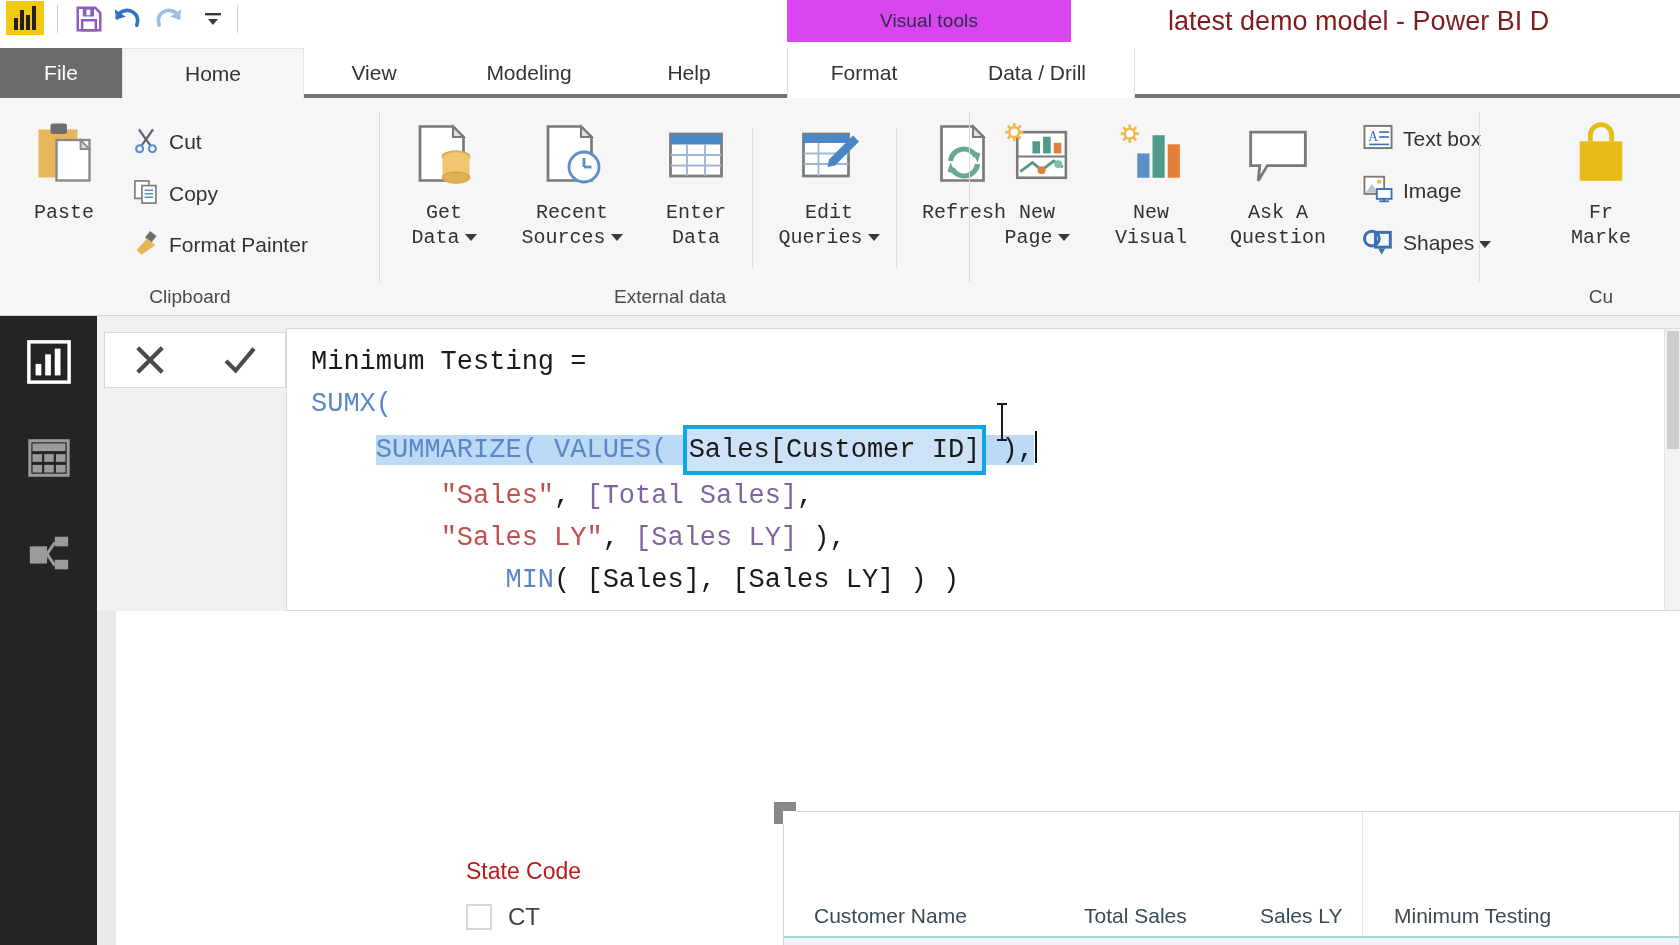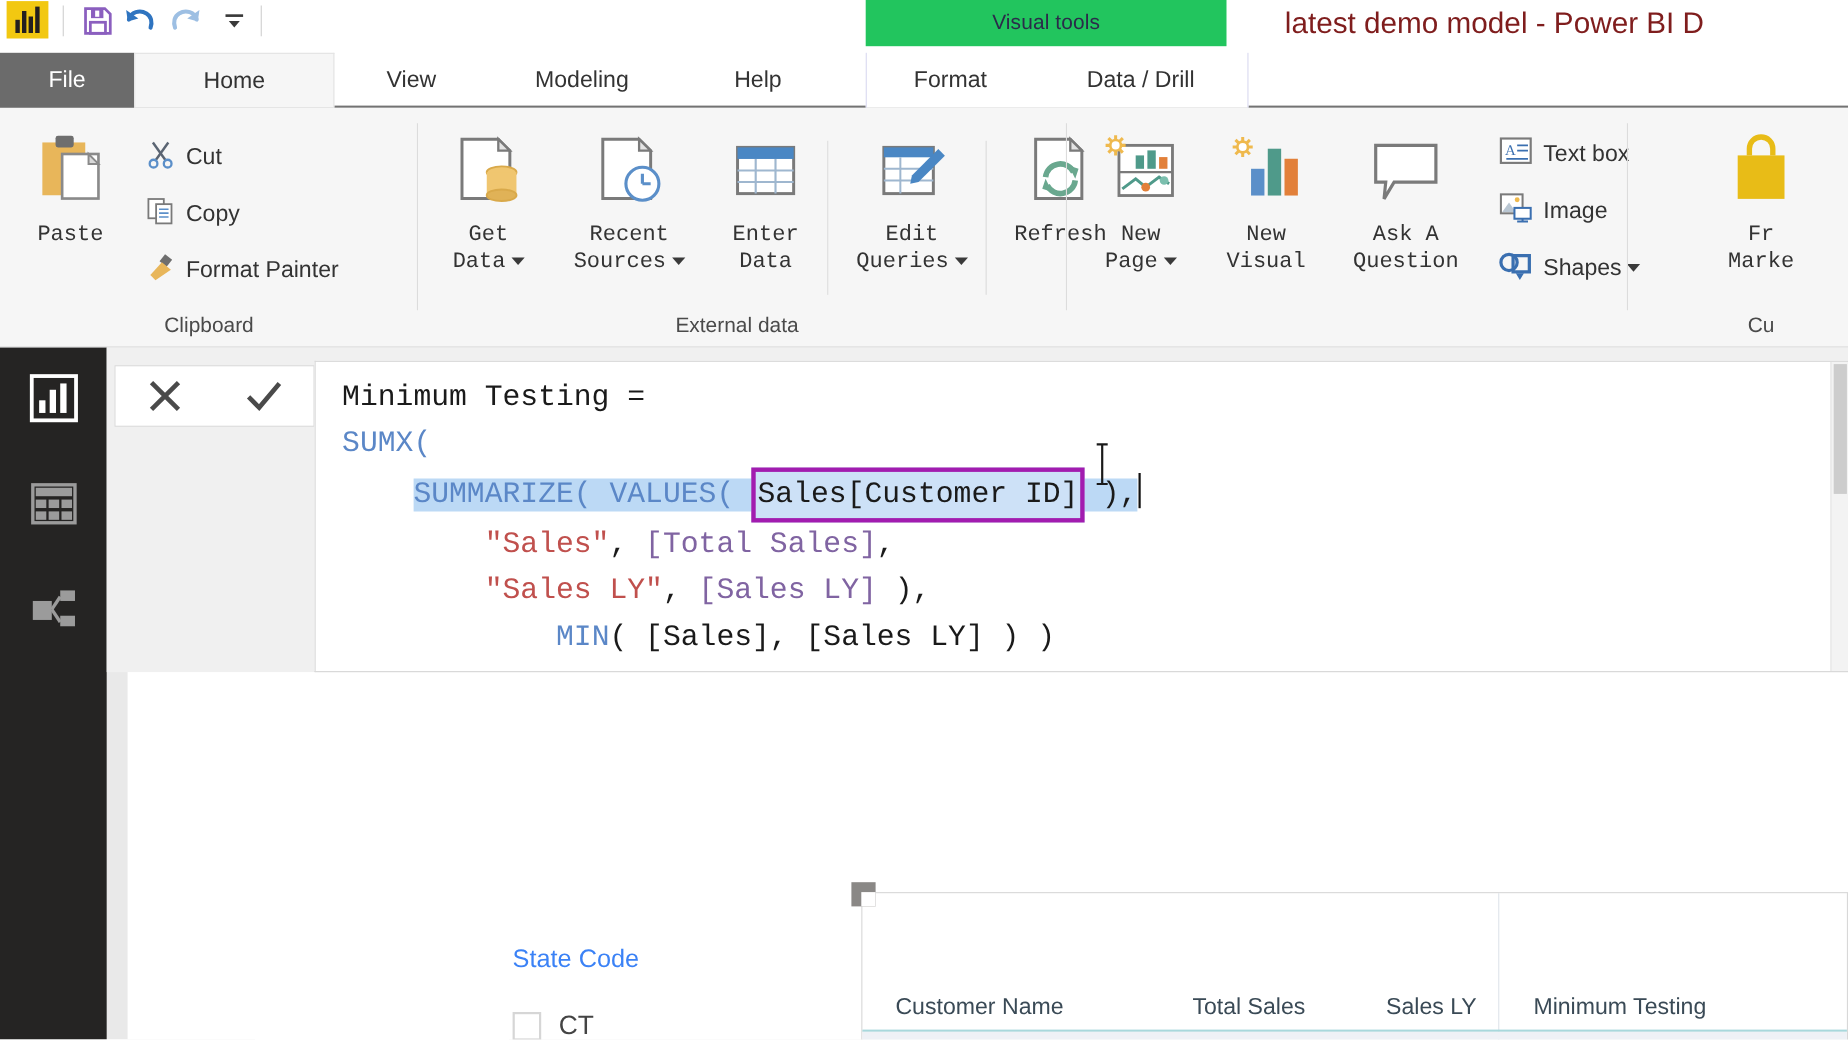--- a/index.html
+++ b/index.html
@@ -32,36 +32,36 @@
     position: absolute; top: 5px; width: 1px; height: 28px; background: #cfcfcf;
   }
   .qat-btn {
     position: absolute; top: 2px; height: 34px; width: 34px;
     display: flex; align-items: center; justify-content: center;
     cursor: default;
   }
   .qat-btn svg { display: block; }
 
   .ctx-tab-banner {
-    position: absolute; top: 0px; left: 787px; width: 328px; height: 42px;
-    background: #22c55e; color: #2b2b4a;
+    position: absolute; top: 0px; left: 787px; width: 284px; height: 42px;
+    background: #d946ef; color: #2b2b4a;
     display: flex; align-items: center; justify-content: center;
     font-size: 19px; letter-spacing: .1px;
   }
   .win-title {
     position: absolute; top: 0; left: 1168px; height: 42px;
     display: flex; align-items: center;
     font-size: 27px; color: #7f1d1d; white-space: nowrap;
   }
 
   
   .tabstrip {
     position: absolute; left: 0; top: 48px; width: 1680px; height: 50px;
     background: #ffffff;
-    border-bottom: 2px solid #737373;
+    border-bottom: 4px solid #737373;
   }
   .tab {
     position: absolute; top: 0; height: 50px;
     display: flex; align-items: center; justify-content: center;
     font-size: 21px; color: #333; white-space: nowrap;
     cursor: default;
   }
   .tab.file { background: #6b6b6b; color: #ffffff; }
   .tab.active {
     background: #f6f6f6;
@@ -127,21 +127,21 @@
     background: #ffffff;
   }
   .report-title {
     position: absolute; left: 52px; top: 108px;
     font-size: 58px; font-weight: bold; color: #252423;
     white-space: nowrap; letter-spacing: -0.5px;
   }
 
   
   .slicer { position: absolute; left: 350px; top: 430px; }
-  .slicer-title { font-size: 23px; color: #3b82f6; margin-bottom: 34px; }
+  .slicer-title { font-size: 23px; color: #b91c1c; margin-bottom: 18px; }
   .slicer-row { display: flex; align-items: center; gap: 16px; margin-bottom: 16px; cursor: default; }
   .chk { width: 26px; height: 26px; border: 2px solid #d6d6d6; background: #fff; }
   .slicer-row .lbl { font-size: 24px; color: #444; }
 
   
   .tablevis {
     position: absolute; left: 667px; top: 383px; width: 897px; height: 270px;
     background: #ffffff; border: 1px solid #d8d8d8;
   }
   .vis-handle {
@@ -190,21 +190,21 @@
     white-space: pre;
   }
   .tok-fn   { color: #5b87c7; }
   .tok-str  { color: #c0504d; }
   .tok-meas { color: #8064a2; }
   .tok-plain{ color: #1a1a1a; }
   .sel-hl   { background: #bcd9f5; }
   .intelli-box {
     display: inline-block;
     background: #cde1f7;
-    border: 4px solid #a21caf;
+    border: 4px solid #0ea5e9;
     padding: 0 2px;
     margin: 0 -1px;
   }
   .caret-line {
     display: inline-block; width: 2px; height: 32px;
     background: #111; vertical-align: -6px; margin-left: 1px;
   }
   .mouse-ibeam {
     position: absolute; left: 993px; top: 400px; width: 18px; height: 44px;
   }

